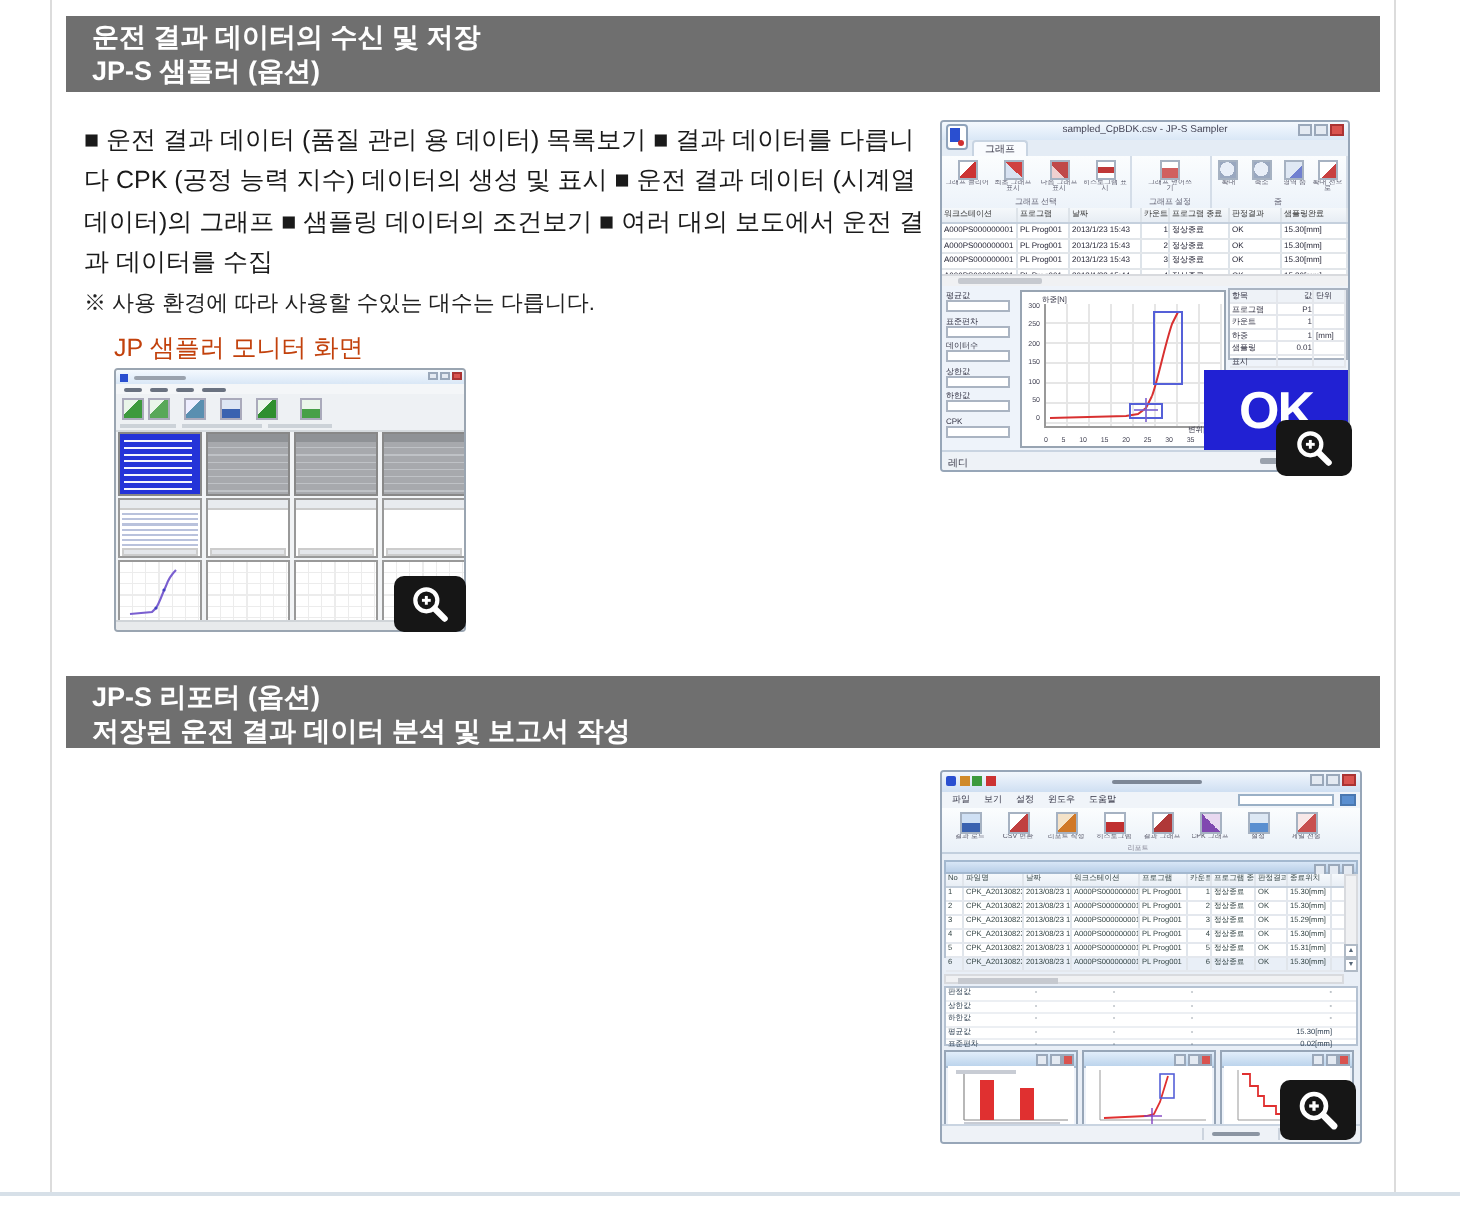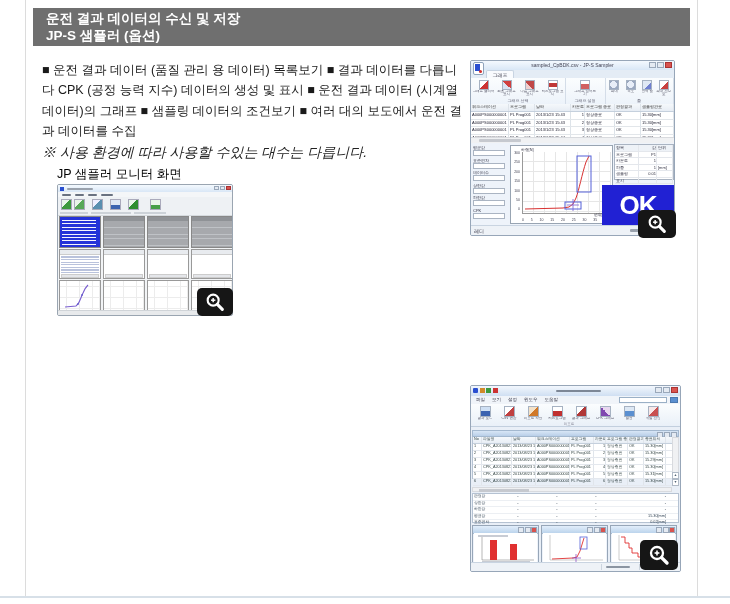--- a/index.html
+++ b/index.html
@@ -11,22 +11,22 @@
   
   .sec-header{position:absolute;left:33px;width:657px;background:#6f6f6f;color:#fff;
     font-weight:bold;font-size:13.5px;line-height:17px;padding:2px 0 0 13px;box-sizing:border-box;}
   .sec1-header{top:8px;height:38px;}
   .sec2-header{top:338px;height:36px;}
 
   
   .body-text{position:absolute;left:42px;width:424px;font-size:12.5px;line-height:1.63;color:#1a1a1a;}
   .body1{top:60px;}
   .body2{top:390px;}
-  .note{position:absolute;left:42px;top:144px;font-size:14px;color:#222;font-style:italic;}
-  .monitor-label{position:absolute;left:57px;top:166px;font-size:12.5px;color:#000000;}
+  .note{position:absolute;left:42px;top:144px;font-size:11px;color:#222;}
+  .monitor-label{position:absolute;left:57px;top:166px;font-size:12.5px;color:#c2410c;}
 
   
   .win{position:absolute;background:#eef3fa;border:1px solid #97a6b8;border-radius:2px;box-sizing:border-box;overflow:hidden;}
   .tbar{position:absolute;left:0;right:0;top:0;background:linear-gradient(#f4f9fe,#d9e7f6);border-bottom:1px solid #bccadb;}
   .winbtns{position:absolute;display:flex;gap:1px;}
   .wb{display:block;width:7px;height:6px;background:#e4eaf2;border:1px solid #9aa8ba;box-sizing:border-box;}
   .wb.close{background:#d9534f;border-color:#a33;}
   .smudge{background:#9aa2ad;border-radius:1px;}
 
   
@@ -507,20 +507,24 @@
   </div>
   <div class="mag magA">
     <svg width="24" height="22" viewBox="0 0 24 24">
       <circle cx="10" cy="10" r="6" fill="none" stroke="#fff" stroke-width="2.3"></circle>
       <line x1="10" y1="7.6" x2="10" y2="12.4" stroke="#fff" stroke-width="1.6"></line>
       <line x1="7.6" y1="10" x2="12.4" y2="10" stroke="#fff" stroke-width="1.6"></line>
       <line x1="14.6" y1="14.6" x2="20" y2="20" stroke="#fff" stroke-width="3.4" stroke-linecap="round"></line>
     </svg>
   </div>
 
+  <div class="sec-header sec2-header">
+    <div>JP-S 리포터 (옵션)</div>
+    <div>저장된 운전 결과 데이터 분석 및 보고서 작성</div>
+  </div>
 
 
   <div class="win shotC">
     <div class="c-title">
       <span class="c-qicons">
         <i></i>
         <i></i>
         <i></i>
         <i></i>
       </span>

